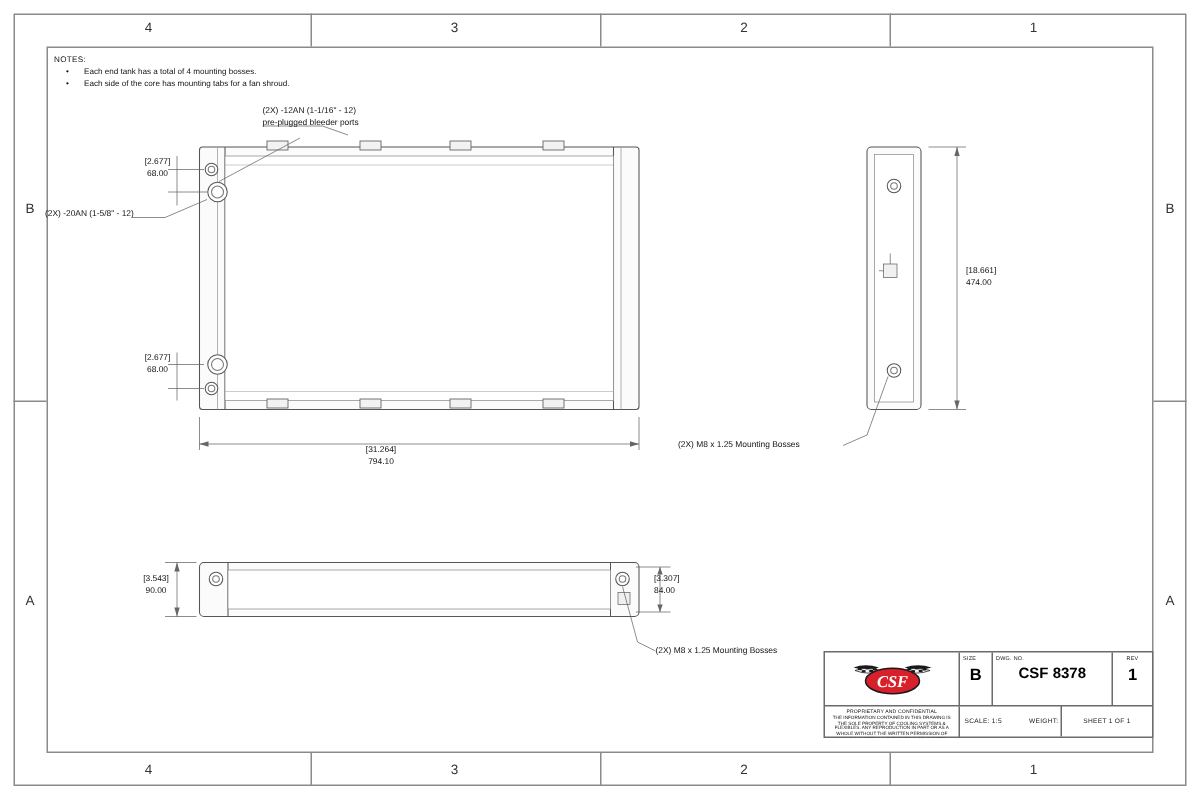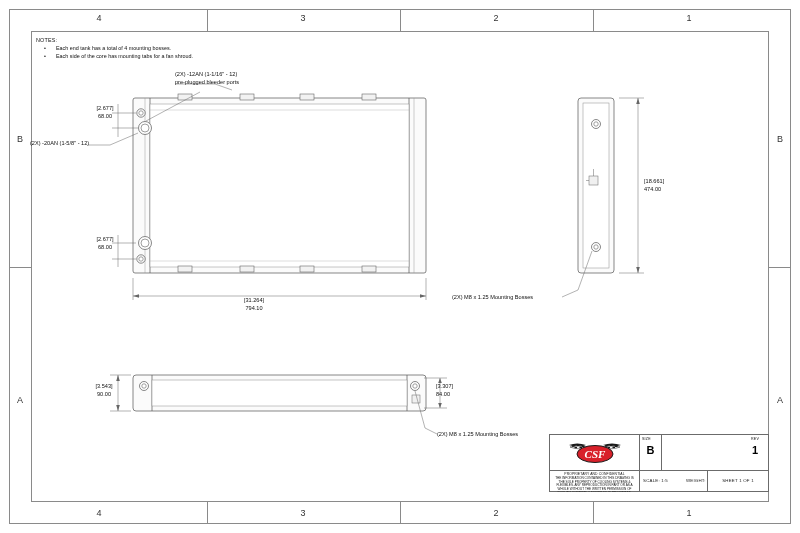--- a/index.html
+++ b/index.html
@@ -337,20 +337,24 @@
       <span class="ph">PROPRIETARY AND CONFIDENTIAL</span>
       <span>THE INFORMATION CONTAINED IN THIS DRAWING IS THE SOLE PROPERTY OF COOLING SYSTEMS &amp; FLEXIBLES.  ANY REPRODUCTION IN PART OR AS A WHOLE WITHOUT THE WRITTEN PERMISSION OF COOLING SYSTEMS &amp; FLEXIBLES IS PROHIBITED.</span>
     </div>
 
     <div class="tb-right">
       <div class="tb-row1">
         <div class="tb-c-size">
           <div class="cell-hd">SIZE</div>
           <div class="cell-big">B</div>
         </div>
+        <div class="tb-c-dwg">
+          <div class="cell-hd">DWG.  NO.</div>
+          <div class="cell-big sm">CSF 8378</div>
+        </div>
         <div class="tb-c-rev">
           <div class="cell-hd c">REV</div>
           <div class="cell-big">1</div>
         </div>
       </div>
       <div class="tb-row2">
         <div class="tb-scale">
           <span>SCALE: 1:5</span>
           <span style="display:inline-block;width:18px;"></span>
           <span>WEIGHT:</span>

